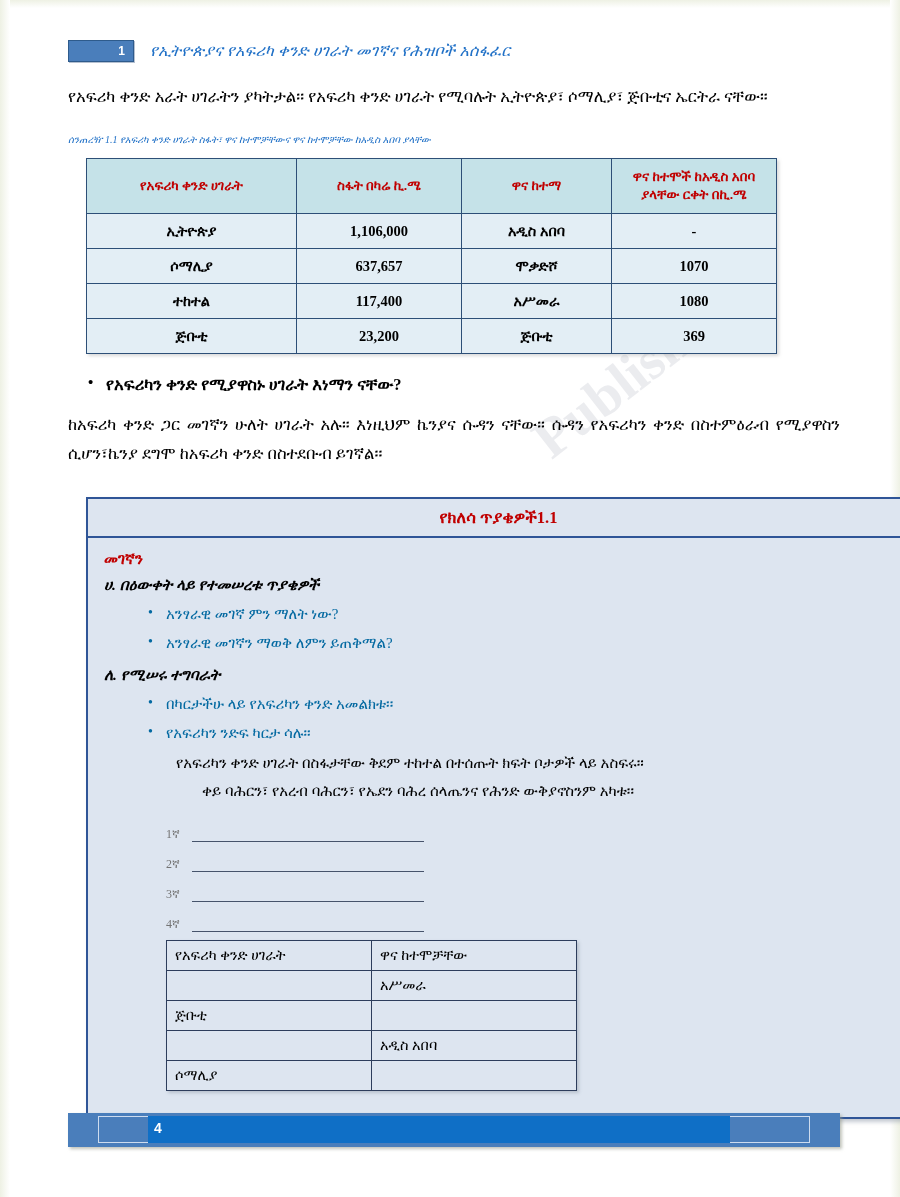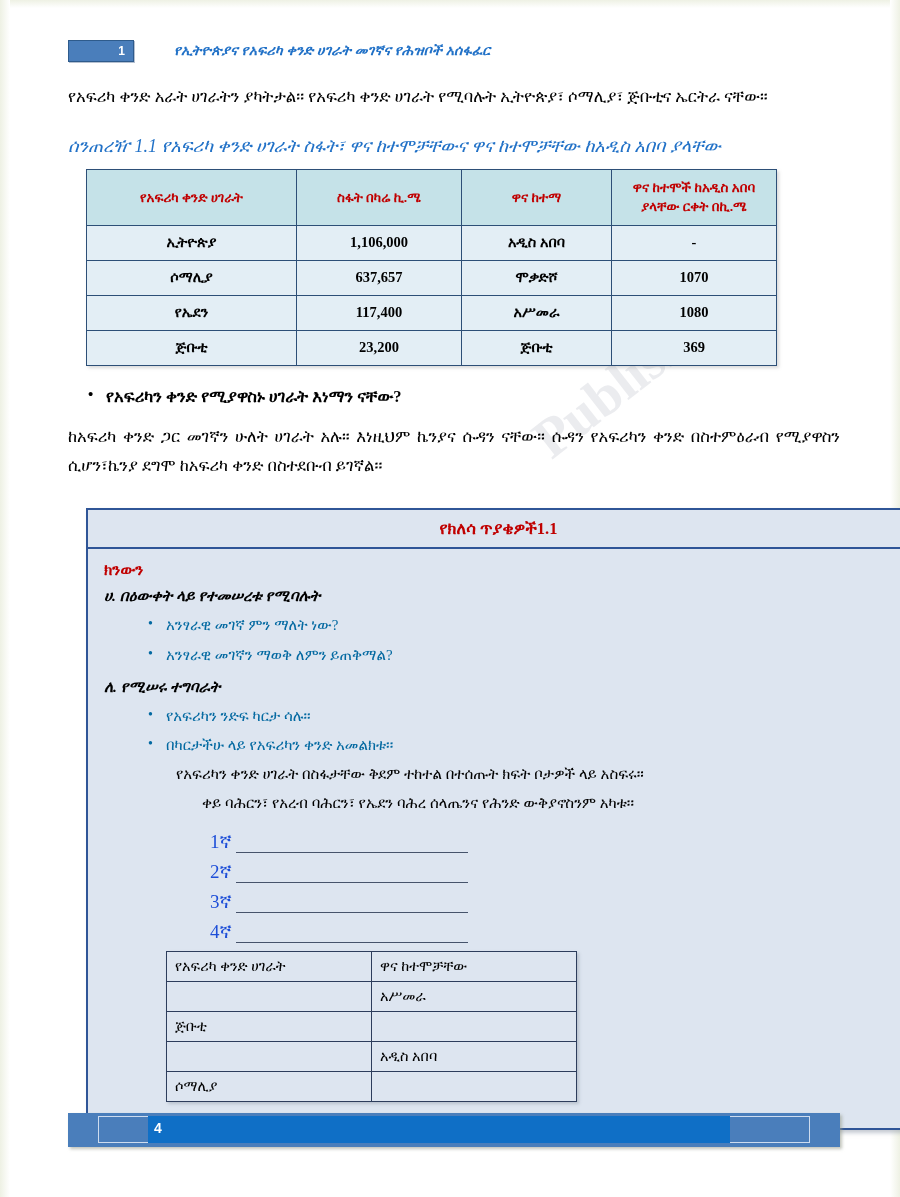--- a/index.html
+++ b/index.html
@@ -60,43 +60,43 @@
     font-weight: bold;
     font-size: 12px;
     display: flex;
     align-items: center;
     justify-content: flex-end;
     padding-right: 8px;
     box-sizing: border-box;
     flex: 0 0 auto;
   }
   .rh-title {
-    margin-left: 40px;
+    margin-left: 16px;
     color: #2171c7;
-    font-weight: bold;
+    font-weight: normal;
     font-style: italic;
-    font-size: 14px;
+    font-size: 16px;
     letter-spacing: .2px;
     white-space: nowrap;
   }
 
   
   .para {
     font-size: 16.5px;
     color: #000000;
     line-height: 1.78;
     text-align: justify;
     margin: 14px 0 0 0;
   }
   .para.tight { margin-top: 10px; }
 
   .caption {
     color: #2171c7;
     font-style: italic;
-    font-size: 18px;
+    font-size: 10px;
     line-height: 1.45;
     margin: 22px 0 10px 0;
   }
   .caption .ind { display: block; padding-left: 44px; }
 
   
   table.data {
     border-collapse: collapse;
     width: 690px;
     margin: 0 0 0 18px;
@@ -211,24 +211,23 @@
     padding-left: 36px;
   }
 
   .blanks {
     margin: 6px 0 0 0;
     padding-left: 62px;
   }
   .blank-row {
     display: flex;
     align-items: flex-end;
-    font-size: 19px;
+    font-size: 12px;
     height: 30px;
-    color: #1d4ed8;
-    margin-left: 44px;
+    color: #737373;
   }
   .blank-num { width: 26px; flex: 0 0 auto; }
   .blank-line {
     flex: 0 0 auto;
     width: 232px;
     border-bottom: 1px solid #46536b;
     height: 16px;
   }
 
   
@@ -386,21 +385,21 @@
           <td>አዲስ አበባ</td>
           <td>-</td>
         </tr>
         <tr>
           <td>ሶማሊያ</td>
           <td>637,657</td>
           <td>ሞቃድሾ</td>
           <td>1070</td>
         </tr>
         <tr>
-          <td>የኤደን</td>
+          <td>ተከተል</td>
           <td>117,400</td>
           <td>አሥመራ</td>
           <td>1080</td>
         </tr>
         <tr>
           <td>ጅቡቲ</td>
           <td>23,200</td>
           <td>ጅቡቲ</td>
           <td>369</td>
         </tr>
@@ -411,32 +410,32 @@
       <li class="bold">የአፍሪካን ቀንድ የሚያዋስኑ ሀገራት እነማን ናቸው?</li>
     </ul>
 
     <p class="para tight">ከአፍሪካ ቀንድ ጋር መገኛን ሁለት ሀገራት አሉ፡፡ እነዚህም ኬንያና ሱዳን ናቸው፡፡ ሱዳን የአፍሪካን ቀንድ በስተምዕራብ የሚያዋስን ሲሆን፣ኬንያ ደግሞ ከአፍሪካ ቀንድ በስተደቡብ ይገኛል፡፡</p>
 
     <div class="act-wrap">
       <div class="act-box">
         <div class="act-head">የክለሳ ጥያቄዎች1.1</div>
         <div class="act-body">
 
-          <div class="act-label">ክንውን</div>
-
-          <div class="act-sub">ሀ. በዕውቀት ላይ የተመሠረቱ የሚባሉት</div>
+          <div class="act-label">መገኛን</div>
+
+          <div class="act-sub">ሀ. በዕውቀት ላይ የተመሠረቱ ጥያቄዎች</div>
           <ul class="act-b">
             <li>አንፃራዊ መገኛ ምን ማለት ነው?</li>
             <li>አንፃራዊ መገኛን ማወቅ ለምን ይጠቅማል?</li>
           </ul>
 
           <div class="act-sub">ለ. የሚሠሩ ተግባራት</div>
           <ul class="act-b">
+            <li>በካርታችሁ ላይ የአፍሪካን ቀንድ አመልክቱ፡፡</li>
             <li>የአፍሪካን  ንድፍ ካርታ ሳሉ፡፡</li>
-            <li>በካርታችሁ ላይ የአፍሪካን ቀንድ አመልክቱ፡፡</li>
           </ul>
           <div class="sub-line" style="padding-left:72px;">የአፍሪካን ቀንድ ሀገራት በስፋታቸው ቅደም ተከተል በተሰጡት ክፍት ቦታዎች ላይ አስፍሩ፡፡</div>
           <div class="sub-line" style="padding-left:98px;">ቀይ ባሕርን፣ የአረብ ባሕርን፣ የኤደን ባሕረ ሰላጤንና የሕንድ ውቅያኖስንም አካቱ፡፡</div>
 
           <div class="blanks">
             <div class="blank-row">
               <span class="blank-num">1ኛ</span>
               <span class="blank-line"></span>
             </div>
             <div class="blank-row">

